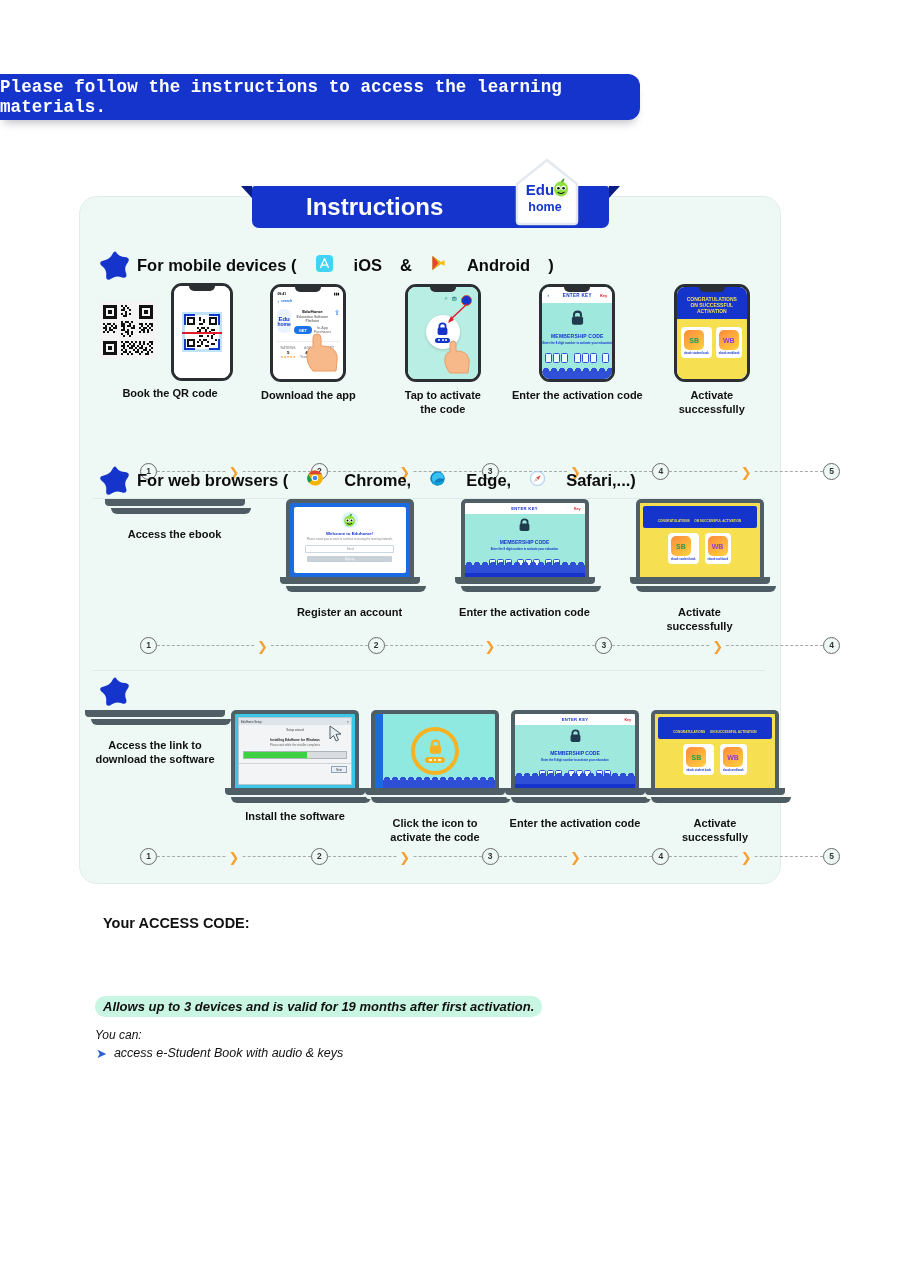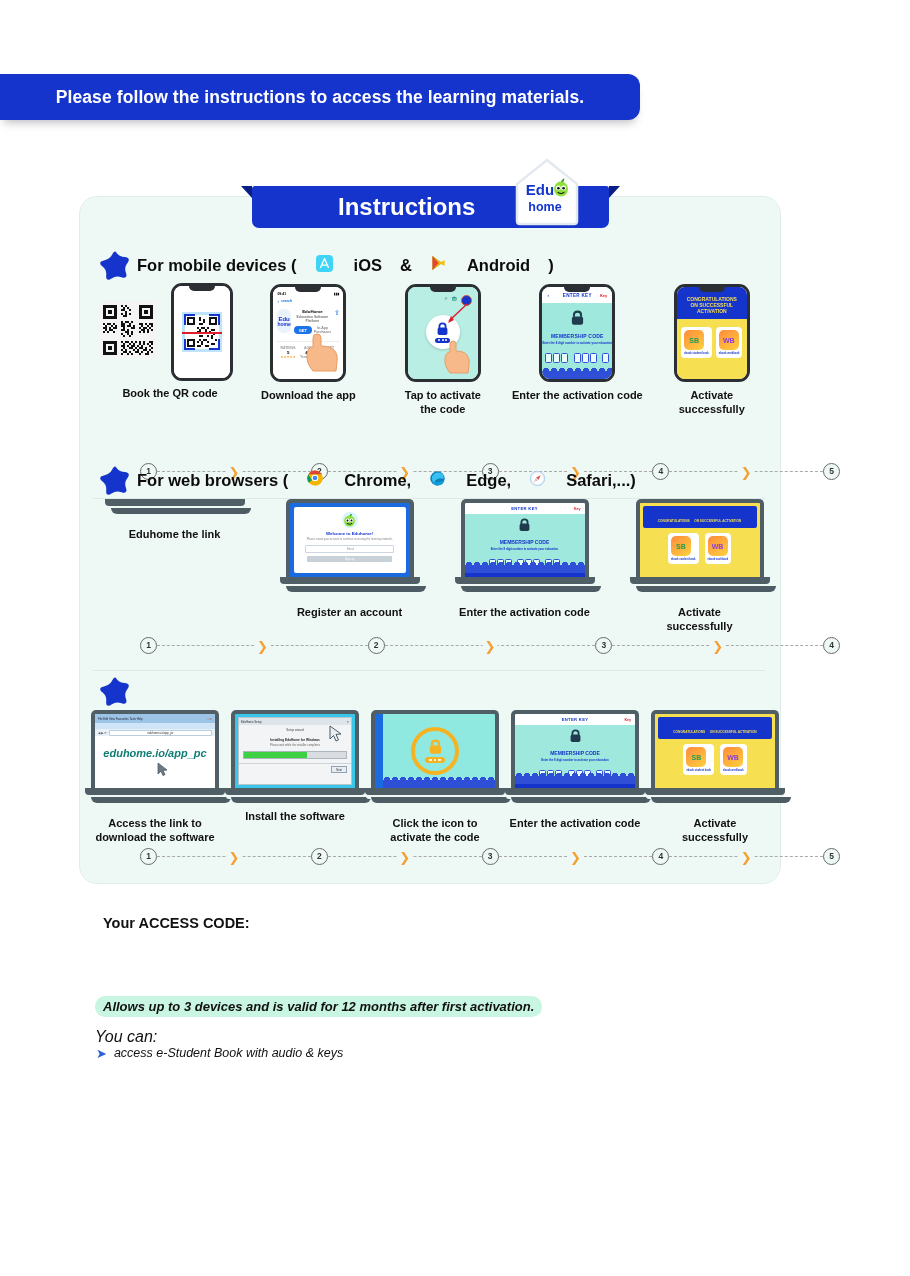--- a/index.html
+++ b/index.html
@@ -4,35 +4,35 @@
 <style>
   html,body{margin:0;padding:0;background:#ffffff;}
   body{width:910px;height:1276px;position:relative;
        font-family:"Liberation Sans","DejaVu Sans",sans-serif;
        -webkit-font-smoothing:antialiased;}
 
   
   .banner{position:absolute;left:0;top:74px;width:640px;height:46px;
           background:#1434cb;border-radius:0 12px 12px 0;
           display:flex;align-items:center;justify-content:center;
-          box-shadow:0 7px 9px -4px rgba(120,120,130,.45);}
+          box-shadow:0 7px 9px -4px rgba(120,120,130,.45);font-family:Liberation Mono, monospace;}
   .banner-text{color:#fff;font-size:17.5px;font-weight:600;letter-spacing:.1px;}
 
   
   .panel{position:absolute;left:79px;top:196px;width:700px;height:686px;
          background:#eef8f4;border:1.6px solid #dfeeea;border-radius:18px;}
 
   .panel-tab{position:absolute;left:252px;top:186px;width:357px;height:42px;
              background:#1434cb;border-radius:3px 3px 7px 7px;
              display:flex;align-items:center;z-index:4;}
   .panel-tab:before,.panel-tab:after{content:"";position:absolute;top:0;
              width:0;height:0;border-top:12px solid #0a1f86;}
   .panel-tab:before{left:-11px;border-left:11px solid transparent;}
   .panel-tab:after{right:-11px;border-right:11px solid transparent;}
-  .panel-tab-title{color:#fff;font-size:24px;font-weight:700;margin-left:86px;}
+  .panel-tab-title{color:#fff;font-size:24px;font-weight:700;margin-left:54px;}
 
   
   .logo-house{position:absolute;left:514px;top:158px;width:66px;height:68px;z-index:6;}
 
   
   .section{position:absolute;left:0;width:700px;}
   .sec-1{top:52px;}
   .sec-2{top:267px;}
   .sec-3{top:478px;}
   .divider{position:absolute;left:14px;width:672px;height:1.4px;background:#dcebe6;}
@@ -70,21 +70,21 @@
   .dash{flex:1 1 auto;height:0;border-top:1.5px dashed #a9a9a9;position:relative;}
   .chev{position:absolute;left:50%;top:50%;transform:translate(-50%,-50%);
         color:#f5a033;font-size:13px;font-weight:700;line-height:1;
         background:#eef8f4;padding:0 2px;}
 
   
   .access-title{position:absolute;left:103px;top:915px;font-size:14.5px;font-weight:700;color:#111;}
   .valid-note{position:absolute;left:95px;top:996px;background:#c9f5e3;
               border-radius:10px;padding:3px 8px;font-size:13px;font-style:italic;
               font-weight:600;color:#111;}
-  .youcan{position:absolute;left:95px;top:1028px;font-size:16px;font-style:italic;color:#111;}
+  .youcan{position:absolute;left:95px;top:1028px;font-size:12px;font-style:italic;color:#111;}
   .bullet-row{position:absolute;left:96px;top:1046px;display:flex;align-items:center;gap:7px;}
   .bullet-arrow{color:#2a62d8;font-size:13px;line-height:1;}
   .bullet-txt{font-size:12.5px;font-style:italic;color:#111;}
   .tiny{font-size:3.4px;font-weight:700;line-height:1.25;}
   .tiny5{font-size:4.4px;font-weight:700;line-height:1.2;}
   .wave{position:absolute;left:0;bottom:0;width:100%;height:8px;background:#2f4fd6;}
   .wave:before{content:"";position:absolute;left:0;top:-3px;width:100%;height:6px;
        background:radial-gradient(circle at 4px 3px,#2f4fd6 3px,transparent 3.2px) 0 0/8px 6px repeat-x;}
   .codebox{display:inline-block;width:5px;height:8px;border:0.8px solid #2f4fd6;
        border-radius:1.5px;background:#e8fbfb;margin:0 .5px;}
@@ -545,21 +545,21 @@
       </span>
     </div>
 
     <div class="steps" style="padding:0 8px;justify-content:space-around;">
 
       <div class="step" style="width:150px;">
         <div class="laptop">
           <div class="lap-base"></div>
             <div class="lap-foot"></div>
         </div>
-        <div class="step-cap" style="margin-top:14px;">Eduhome the link</div>
+        <div class="step-cap" style="margin-top:14px;">Access the ebook</div>
       </div>
 
       <div class="step" style="width:150px;">
         <div class="laptop">
           <div class="lap-scr" style="background:#1a6ae0;">
             <div style="position:absolute;inset:4px;background:#fff;border-radius:2px;
                         display:flex;flex-direction:column;align-items:center;padding-top:5px;">
               <div style="width:16px;height:16px;border-radius:50%;background:#d8f4ff;
                           display:flex;align-items:center;justify-content:center;">
                 <svg width="13" height="13" viewBox="0 0 13 13">
@@ -671,38 +671,20 @@
                    C6.6 21.4 5.6 19 2.3 16.3 C-1 13.6 -0.3 11.3 3.9 10.4 C8.1 9.5 10.3 8 12.3 4.3
                    C13.3 2.4 14.4 1 15.5 1.5 Z" fill="#1434cb"></path>
         </svg>
       </span>
     </div>
 
     <div class="steps" style="padding:0 6px;justify-content:space-between;">
 
       <div class="step" style="width:140px;">
         <div class="laptop">
-          <div class="lap-scr">
-            <div style="background:#9bc4e6;height:9px;display:flex;align-items:center;gap:2px;padding:0 3px;">
-              <span style="font-size:2.8px;color:#223;">File Edit View Favourites Tools Help</span>
-              <span style="margin-left:auto;font-size:3px;color:#b33;">▫▫✕</span>
-            </div>
-            <div style="background:#cfe4f5;height:6px;"></div>
-            <div style="background:#e9f1f8;height:7px;display:flex;align-items:center;gap:2px;padding:0 3px;">
-              <span style="font-size:3px;color:#556;">◀ ▶ ⟳</span>
-              <span style="flex:1;background:#fff;border:.4px solid #bcd;border-radius:1px;
-                           font-size:3px;padding:0 2px;color:#333;overflow:hidden;white-space:nowrap;">eduhome.io/app_pc</span>
-            </div>
-            <div style="background:#fff;height:52px;display:flex;flex-direction:column;align-items:center;justify-content:center;">
-              <span style="color:#0e7d72;font-size:11px;font-weight:700;font-style:italic;">eduhome.io/app_pc</span>
-              <svg width="12" height="15" style="margin-top:3px;margin-left:16px;">
-                <path d="M1 1 L1 12 L4 9.2 L6 13.6 L8 12.6 L6 8.4 L10 8 Z" fill="#6b7a85" stroke="#44525c" stroke-width=".7"></path>
-              </svg>
-            </div>
-          </div>
           <div class="lap-base"></div>
             <div class="lap-foot"></div>
         </div>
         <div class="step-cap" style="margin-top:14px;white-space:pre-line;">Access the link to
 download the software</div>
       </div>
 
       <div class="step" style="width:140px;">
         <div class="laptop">
           <div class="lap-scr" style="background:#39c6e8;">
@@ -834,18 +816,18 @@
       <span class="num">4</span>
       <span class="dash">
           <span class="chev">❯</span>
         </span>
       <span class="num">5</span>
     </div>
   </div>
 </div>
 
 <div class="access-title">Your ACCESS CODE:</div>
-<div class="valid-note">Allows up to 3 devices and is valid for 12 months after first activation.</div>
+<div class="valid-note">Allows up to 3 devices and is valid for 19 months after first activation.</div>
 <div class="youcan">You can:</div>
 <div class="bullet-row">
   <span class="bullet-arrow">➤</span>
   <span class="bullet-txt">access e-Student Book with audio &amp; keys</span>
 </div>
 
 </body></html>

